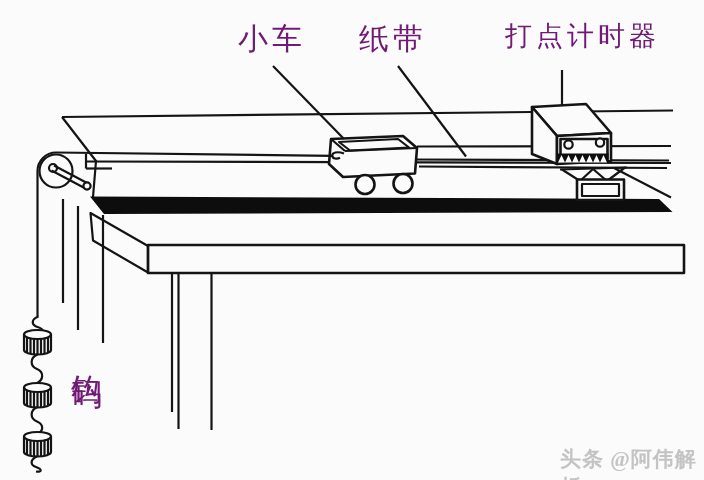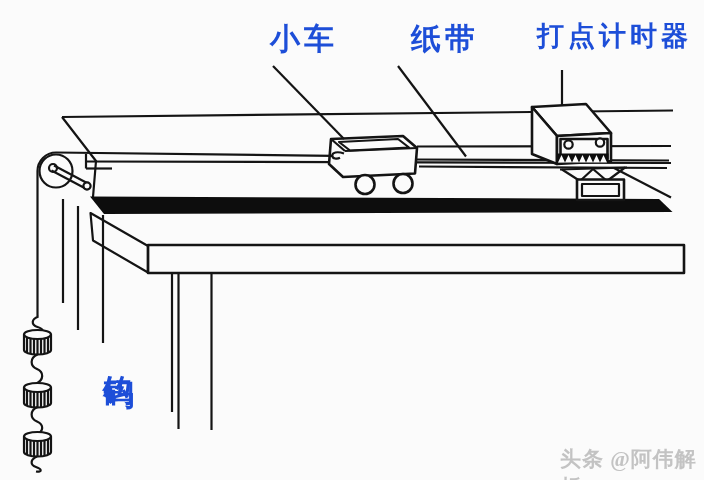--- a/index.html
+++ b/index.html
@@ -9,23 +9,23 @@
   .stage{position:relative;width:704px;height:480px;background:var(--background);overflow:hidden;
          font-family:"Liberation Serif","DejaVu Serif",serif;}
   .stage svg{position:absolute;left:0;top:0;}
   svg line,svg path,svg polyline,svg polygon,svg rect,svg circle,svg ellipse{
     stroke:var(--line);stroke-width:2.2;fill:none;stroke-linejoin:round;stroke-linecap:butt;}
   .fb{fill:var(--background);}
   .solid{fill:var(--table-edge);stroke:none;}
   .teeth{fill:var(--background);stroke:none;}
   .thin{stroke-width:1.4;}
   .thick{stroke-width:2.6;}
-  .lbl{position:absolute;font-weight:bold;color:#1d4ed8;white-space:nowrap;line-height:1;margin-left:32px;}
+  .lbl{position:absolute;font-weight:normal;color:#701a75;white-space:nowrap;line-height:1;}
   .lbl-cart{left:238px;top:24px;font-size:30px;letter-spacing:4px;}
-  .lbl-tape{left:379px;top:24px;font-size:30px;letter-spacing:4px;}
+  .lbl-tape{left:359px;top:24px;font-size:30px;letter-spacing:4px;}
   .lbl-timer{left:505px;top:23px;font-size:27px;letter-spacing:4px;}
   .lbl-weights{left:71px;top:350px;font-size:31px;writing-mode:vertical-rl;text-orientation:upright;letter-spacing:6px;}
   .watermark{position:absolute;left:560px;top:445px;font-size:21px;font-weight:bold;
              color:var(--watermark);letter-spacing:1px;}
 </style>
 </head>
 <body>
 
 <div class="stage">
   <svg width="704" height="480" viewBox="0 0 704 480">

